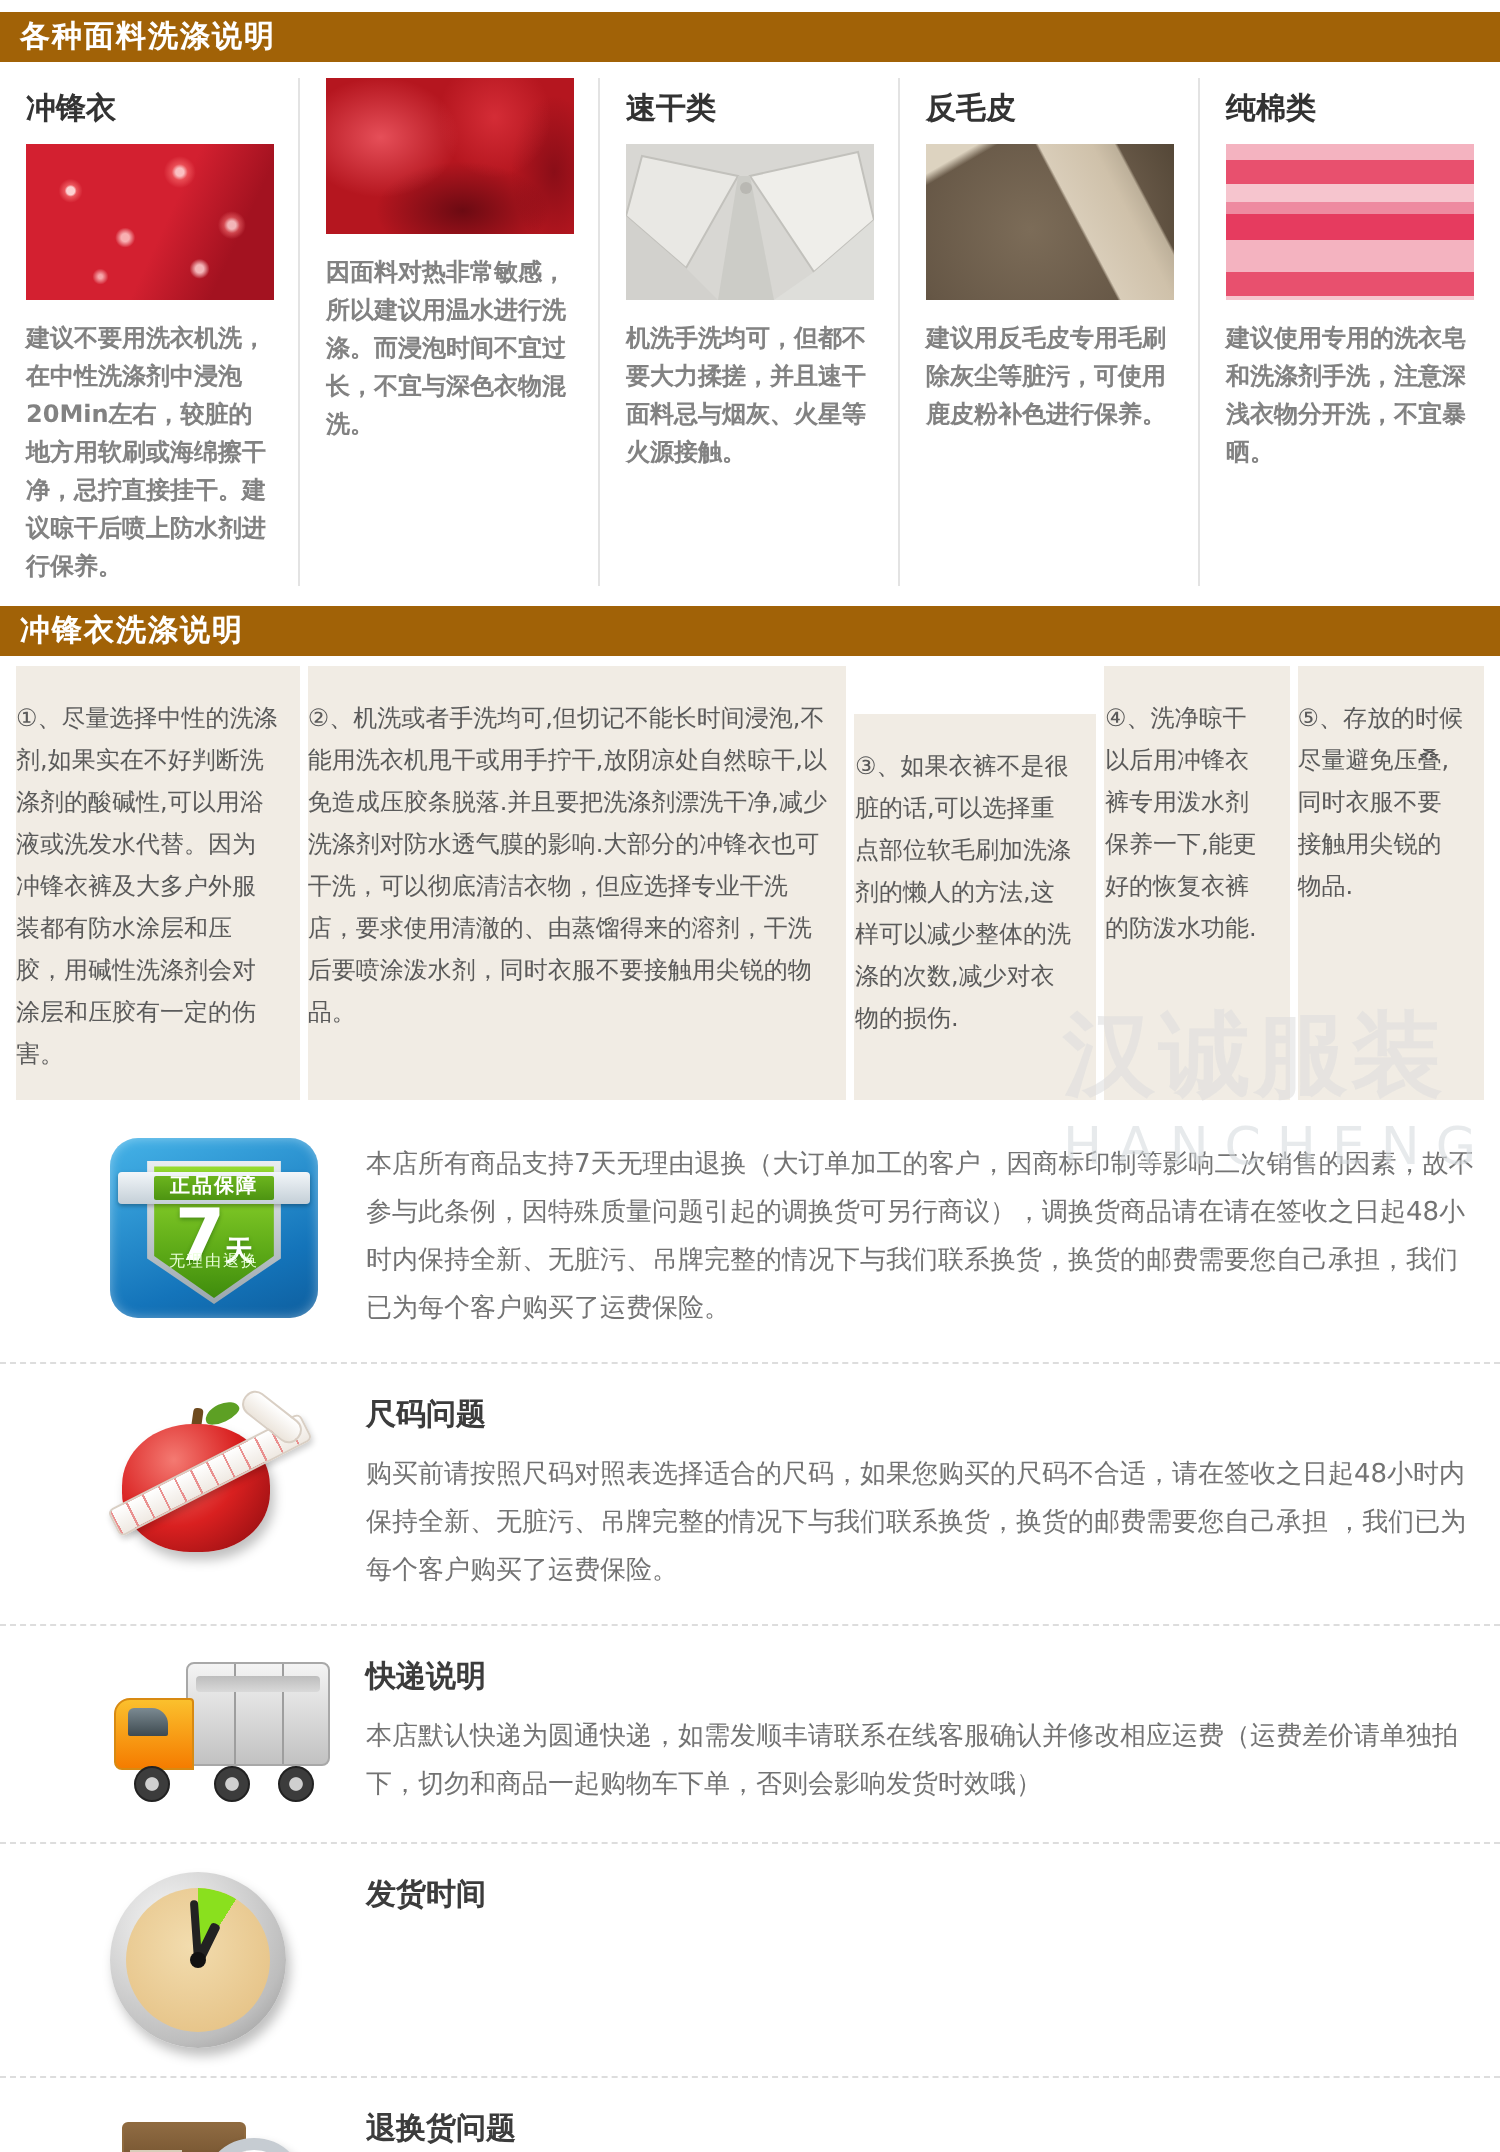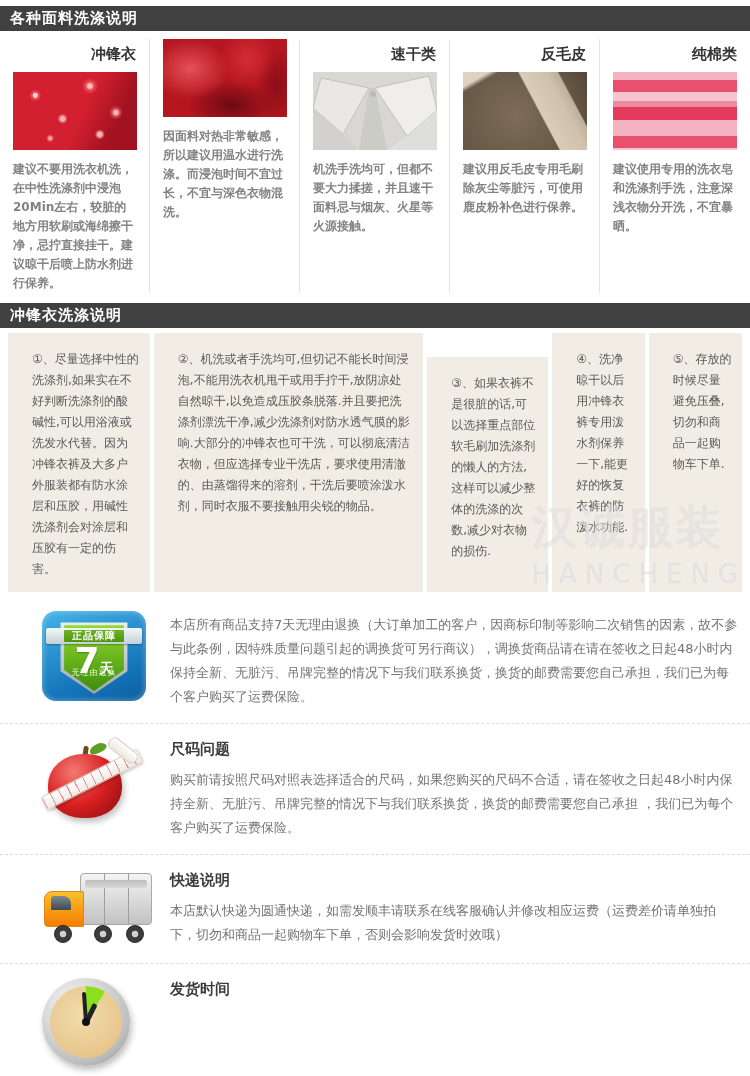--- a/index.html
+++ b/index.html
@@ -5,29 +5,29 @@
   * { margin:0; padding:0; box-sizing:border-box; }
   html,body { background:#fff; }
   body {
     width:750px; min-height:1076px; margin:0 auto; position:relative;
     font-family:"DejaVu Sans","Liberation Sans",sans-serif; color:#666;
   }
   .page { padding-top:6px; }
 
   
   .sec-header {
-    background:#404040; color:#fff; font-size:15px; font-weight:bold;
+    background:#a16207; color:#fff; font-size:15px; font-weight:bold;
     height:25px; line-height:25px; padding-left:10px; letter-spacing:1px;
   }
 
   
   .fabric-row { display:flex; padding:8px 0 10px 0; }
   .fabric-col { width:150px; padding:0 13px; border-right:1px solid #e3e3e3; }
   .fabric-col:last-child { border-right:none; }
-  .fabric-title { text-align:right; font-size:15px; font-weight:bold; color:#333; padding:6px 0 8px; }
+  .fabric-title { text-align:left; font-size:15px; font-weight:bold; color:#333; padding:6px 0 8px; }
   .swatch { width:124px; height:78px; margin:0 auto 10px; }
   .sw-jacket {
     background:
       radial-gradient(circle 6px at 18% 30%, rgba(255,220,220,.95) 0 2px, rgba(255,130,130,.55) 3px, transparent 6px),
       radial-gradient(circle 8px at 62% 18%, rgba(255,210,210,.9) 0 2px, rgba(255,120,120,.5) 4px, transparent 8px),
       radial-gradient(circle 5px at 40% 60%, rgba(255,200,200,.85) 0 2px, transparent 5px),
       radial-gradient(circle 7px at 83% 52%, rgba(255,210,210,.85) 0 2px, rgba(255,130,130,.45) 4px, transparent 7px),
       radial-gradient(circle 4px at 30% 85%, rgba(255,200,200,.8) 0 1px, transparent 4px),
       radial-gradient(circle 5px at 70% 80%, rgba(255,210,210,.85) 0 2px, transparent 5px),
       linear-gradient(115deg,#d32030 55%, #a31220 80%);
@@ -52,33 +52,33 @@
     background:repeating-linear-gradient(180deg,
       #f4b3c0 0 8px, #e8506e 8px 20px, #f6c5ce 20px 29px,
       #ee8aa0 29px 35px, #e63b5f 35px 48px, #f4b3c0 48px 56px);
   }
   .fabric-desc { font-size:12px; line-height:19px; color:#828282;font-weight:bold; }
 
   
   .notes-box { display:flex; gap:4px; margin:5px 8px 0 8px; }
   .note-col {
     background:#f1ece4; color:#5a5a5a; font-size:12px; line-height:21px;
-    padding:16px 10px 12px 24px; min-height:188px;
+    padding:16px 10px 12px 0; min-height:188px;
   }
   .note-0 { width:143px; }
   .note-1 { width:272px; }
   .note-2 { width:122px;margin-top:24px; }
   .note-3 { width:93px; }
   .note-4 { width:94px; }
 
   
   .services { margin-top:5px; }
   .service { display:flex; padding:14px 12px 14px 42px; }
   .service + .service { border-top:1px dashed #ddd; }
-  .svc-icon { width:128px; flex:0 0 128px; display:flex; justify-content:flex-start; }
+  .svc-icon { width:128px; flex:0 0 128px; display:flex; justify-content:flex-start;margin-left:13px; }
   .svc-body { flex:1; padding-top:2px; }
   .svc-title { font-size:15px; font-weight:bold; color:#3c3c3c; margin-bottom:9px; }
   .svc-text { font-size:13px; line-height:24px; color:#737373; }
 
   
   .watermark {
     position:absolute; right:4px; top:497px; 
     pointer-events:none; color:#ececec; z-index:5;
   }
   .watermark .wm-cn { font-size:46px; font-weight:bold; letter-spacing:2px; color:rgba(220,220,220,.55); }
@@ -222,21 +222,21 @@
 
   <div class="sec-header">
     <span>冲锋衣洗涤说明</span>
   </div>
 
   <div class="notes-box">
     <div class="note-col note-0">①、尽量选择中性的洗涤剂,如果实在不好判断洗涤剂的酸碱性,可以用浴液或洗发水代替。因为冲锋衣裤及大多户外服装都有防水涂层和压胶，用碱性洗涤剂会对涂层和压胶有一定的伤害。</div>
     <div class="note-col note-1">②、机洗或者手洗均可,但切记不能长时间浸泡,不能用洗衣机甩干或用手拧干,放阴凉处自然晾干,以免造成压胶条脱落.并且要把洗涤剂漂洗干净,减少洗涤剂对防水透气膜的影响.大部分的冲锋衣也可干洗，可以彻底清洁衣物，但应选择专业干洗店，要求使用清澈的、由蒸馏得来的溶剂，干洗后要喷涂泼水剂，同时衣服不要接触用尖锐的物品。</div>
     <div class="note-col note-2">③、如果衣裤不是很脏的话,可以选择重点部位软毛刷加洗涤剂的懒人的方法,这样可以减少整体的洗涤的次数,减少对衣物的损伤.</div>
     <div class="note-col note-3">④、洗净晾干以后用冲锋衣裤专用泼水剂保养一下,能更好的恢复衣裤的防泼水功能.</div>
-    <div class="note-col note-4">⑤、存放的时候尽量避免压叠,切勿和商品一起购物车下单.</div>
+    <div class="note-col note-4">⑤、存放的时候尽量避免压叠,同时衣服不要接触用尖锐的物品.</div>
   </div>
 
   <div class="services">
 
     <div class="service">
       <div class="svc-icon">
         <div class="badge7">
           <div class="shield-outer"></div>
           <div class="shield-inner"></div>
           <div class="ribbon">

